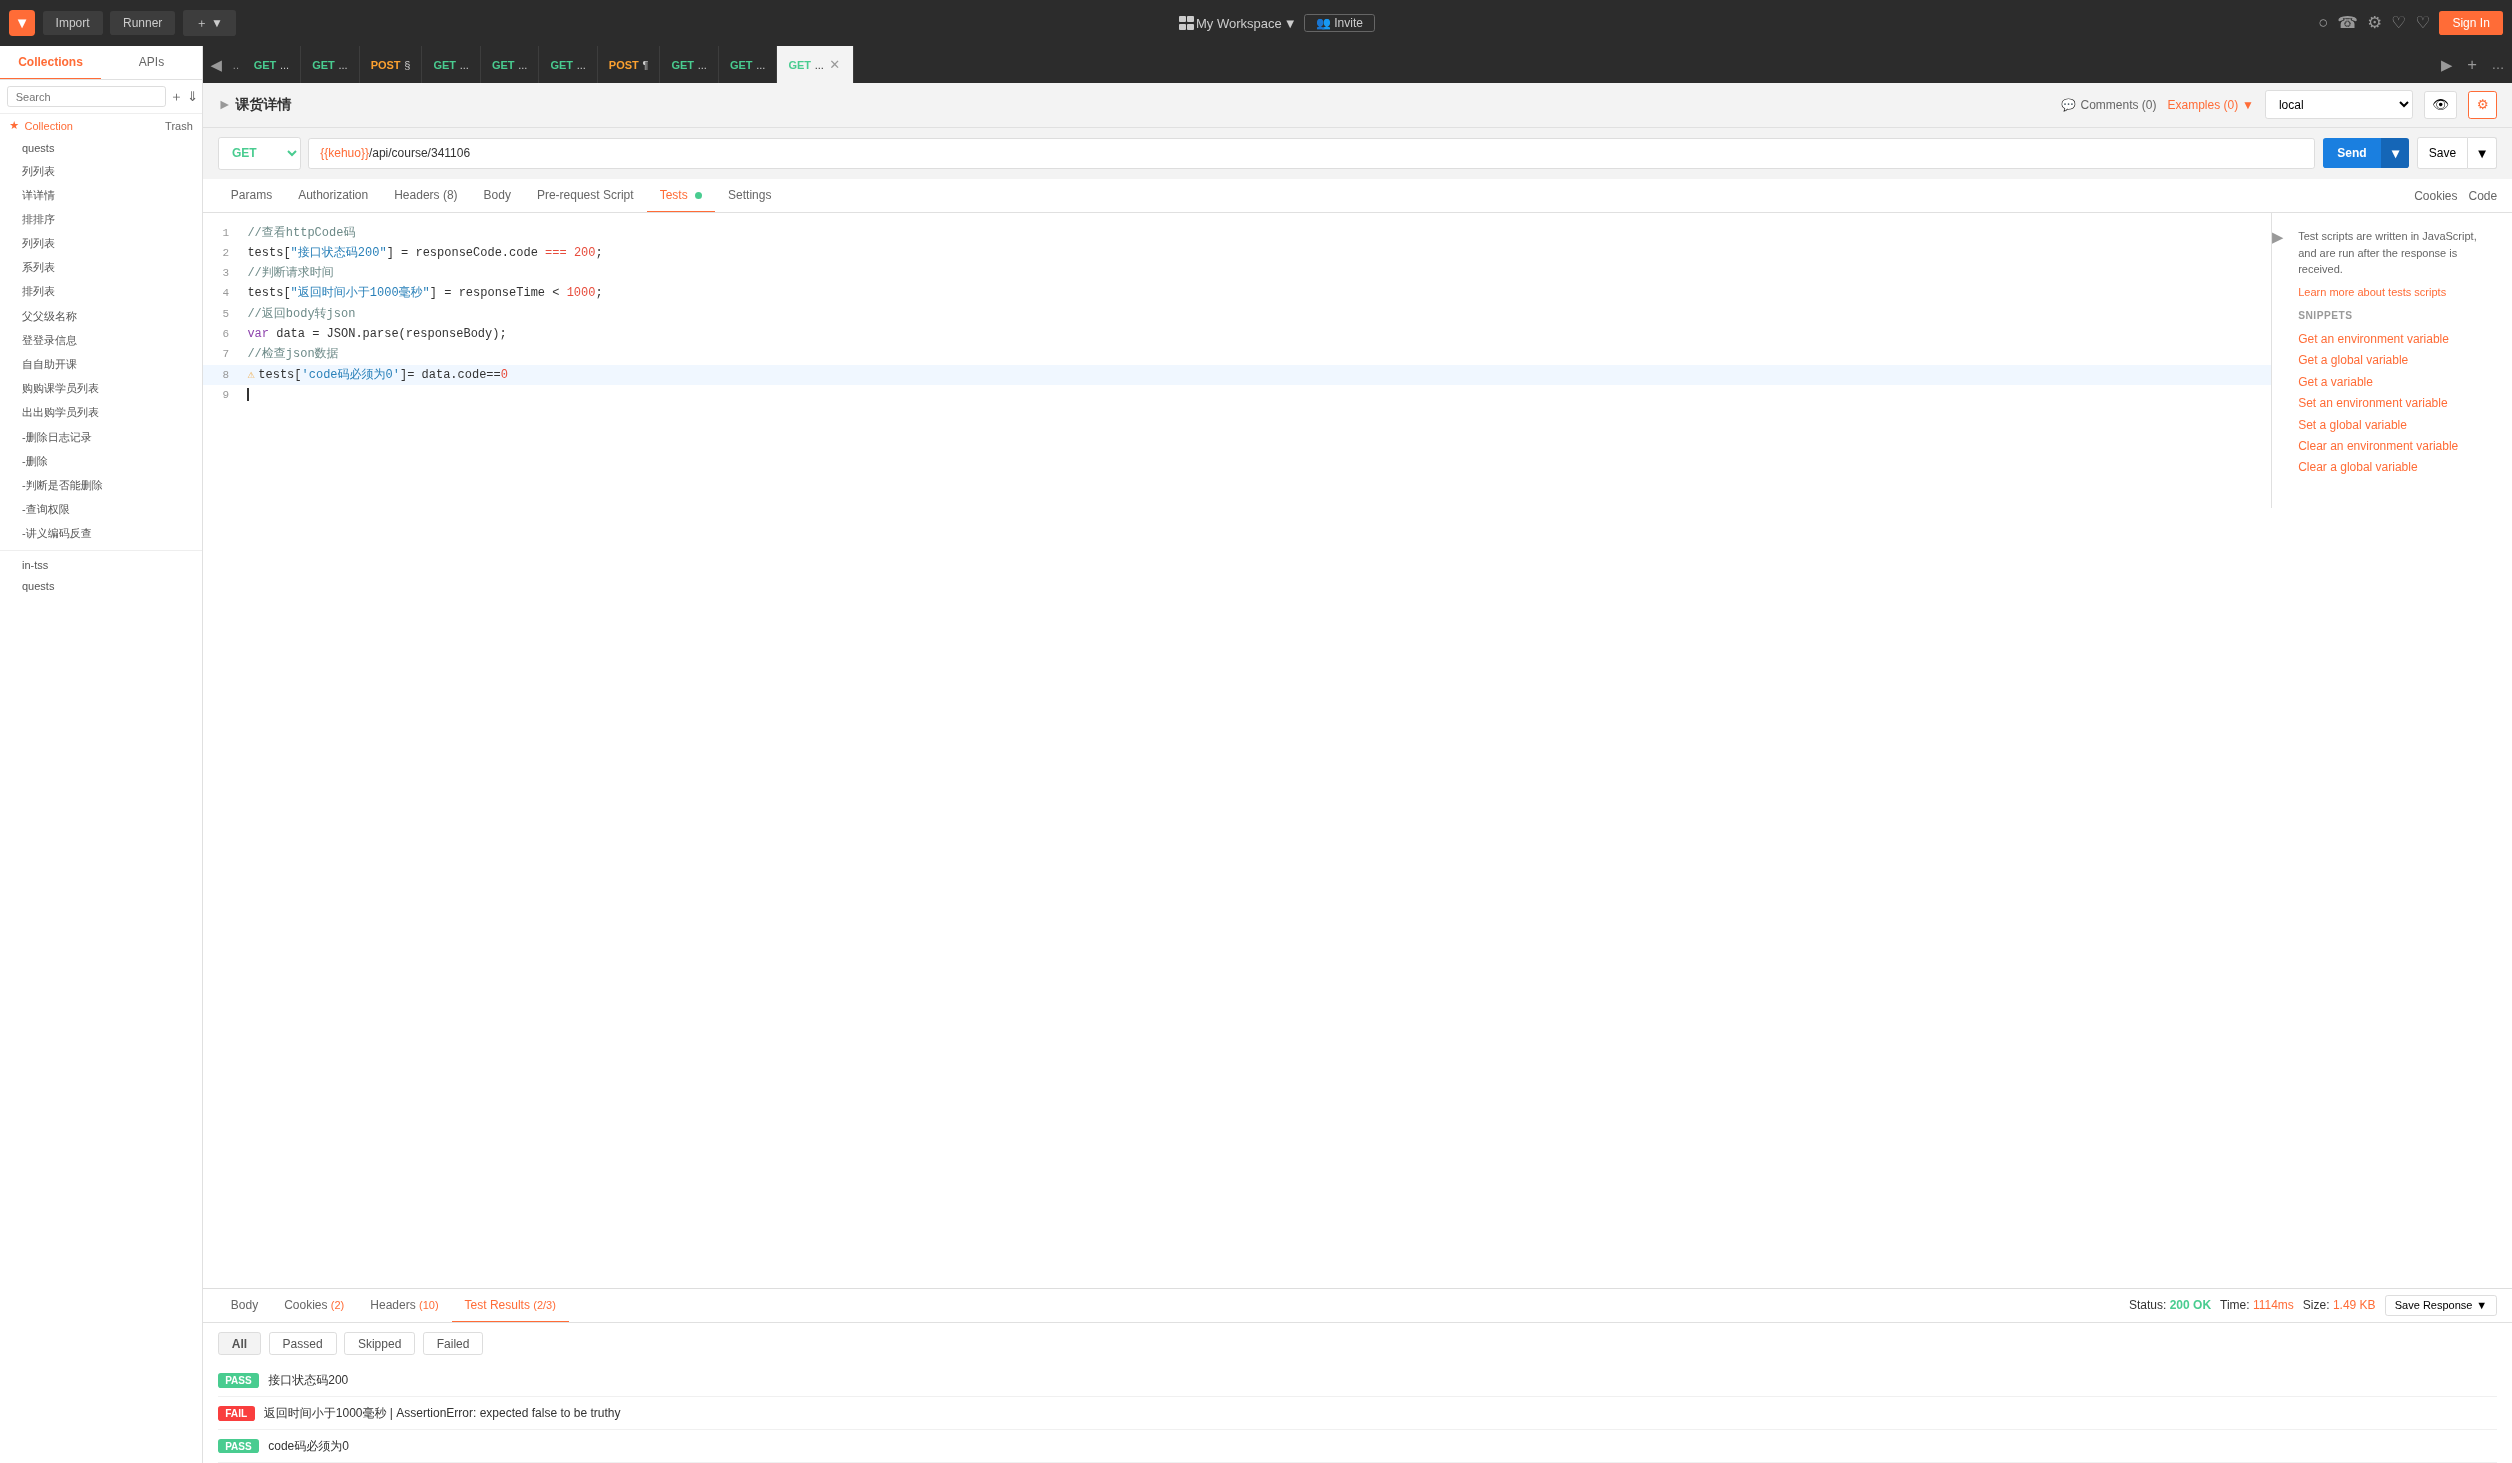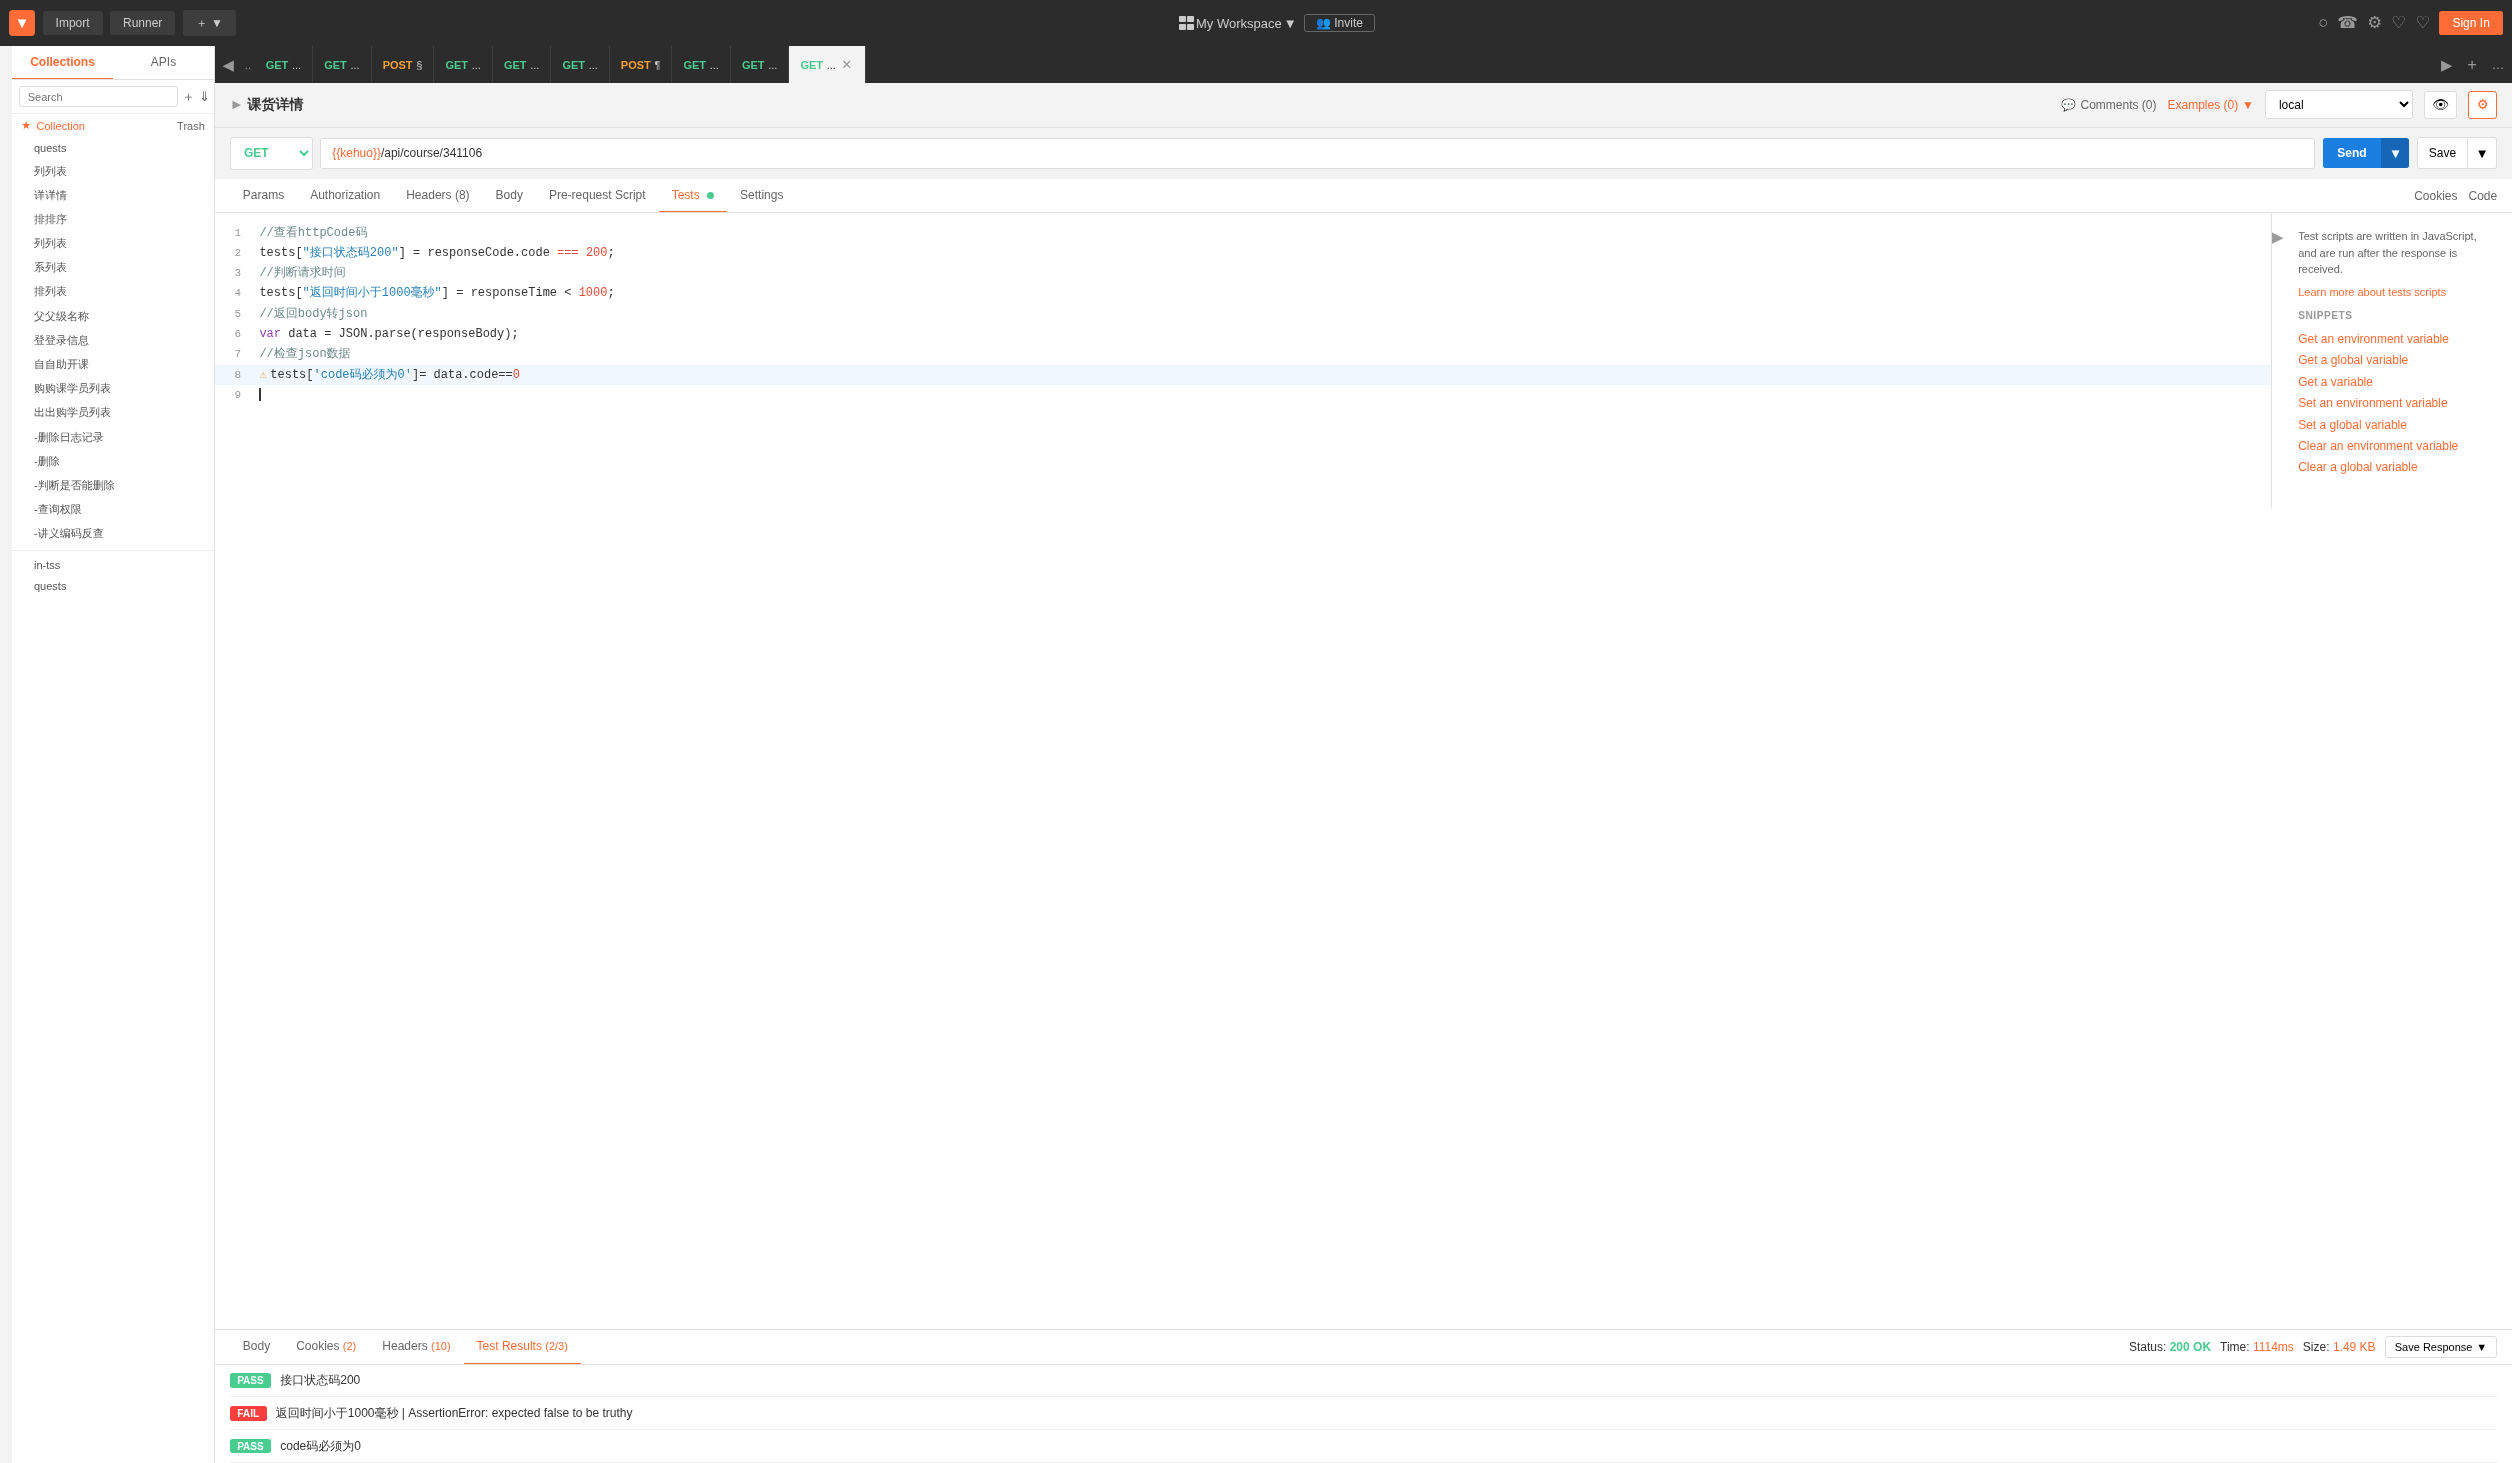--- a/index.html
+++ b/index.html
@@ -12,21 +12,21 @@
     .topbar-center { flex: 1; display: flex; justify-content: center; align-items: center; gap: 7.4px; }
     .workspace-btn { background: transparent; border: none; color: #ccc; font-size: 13px; cursor: pointer; display: flex; align-items: center; gap: 2px; }
     .workspace-icon { display: inline-grid; grid-template-columns: 1fr 1fr; gap: 1.8px; width: 14.8px; height: 14.8px; }
     .workspace-icon span { background: #ccc; border-radius: 0.9px; }
     .invite-btn { background: transparent; border: 0.9px solid #666; color: #ccc; padding: 1px 11px; border-radius: 2.8px; cursor: pointer; font-size: 12px; }
     .topbar-right { display: flex; align-items: center; gap: 9.2px; }
     .topbar-icon { color: #999; font-size: 16.6px; cursor: pointer; }
     .signin-btn { background: #ff6c37; color: white; border: none; padding: 4.6px 13px; border-radius: 2.8px; cursor: pointer; font-size: 12px; }
 
     
-    .main-layout { display: flex; height: calc(100vh - 46px); padding-left: 12px; }
+    .main-layout { display: flex; height: calc(100vh - 46px); }
 
     
     .sidebar { width: 203px; background: #fff; border-right: 0.9px solid #e0e0e0; display: flex; flex-direction: column; flex-shrink: 0; }
     .sidebar-tabs { display: flex; border-bottom: 0.9px solid #e0e0e0; }
     .sidebar-tab { flex: 1; padding: 9.2px; text-align: center; cursor: pointer; font-size: 12px; color: #666; border-bottom: 1.8px solid transparent; }
     .sidebar-tab.active { color: #ff6c37; border-bottom: 1.8px solid #ff6c37; font-weight: 600; }
     .sidebar-list { overflow-y: auto; flex: 1; }
     .sidebar-collection { padding: 5.5px 9.2px; display: flex; align-items: center; gap: 5.5px; cursor: pointer; color: #ff6c37; font-size: 11px; }
     .sidebar-collection .star { color: #ff6c37; }
     .sidebar-item { padding: 4.6px 9.2px 4.6px 22px; font-size: 11px; color: #555; cursor: pointer; white-space: nowrap; overflow: hidden; text-overflow: ellipsis; }
@@ -367,20 +367,26 @@
           <span>Status: <span class="status-ok">200 OK</span></span>
           <span>Time: <span class="status-time">1114ms</span></span>
           <span>Size: <span class="status-size">1.49 KB</span></span>
           <button class="save-response-btn">
             <span>Save Response</span>
             <span>▼</span>
           </button>
         </div>
       </div>
 
+      <div class="filter-bar">
+        <button class="filter-btn active">All</button>
+        <button class="filter-btn">Passed</button>
+        <button class="filter-btn">Skipped</button>
+        <button class="filter-btn">Failed</button>
+      </div>
 
       <div class="test-results">
         <div class="test-result-row">
           <span class="badge-pass">PASS</span>
           <span class="test-label">接口状态码200</span>
         </div>
         <div class="test-result-row">
           <span class="badge-fail">FAIL</span>
           <span class="test-label">返回时间小于1000毫秒 | AssertionError: expected false to be truthy</span>
         </div>

